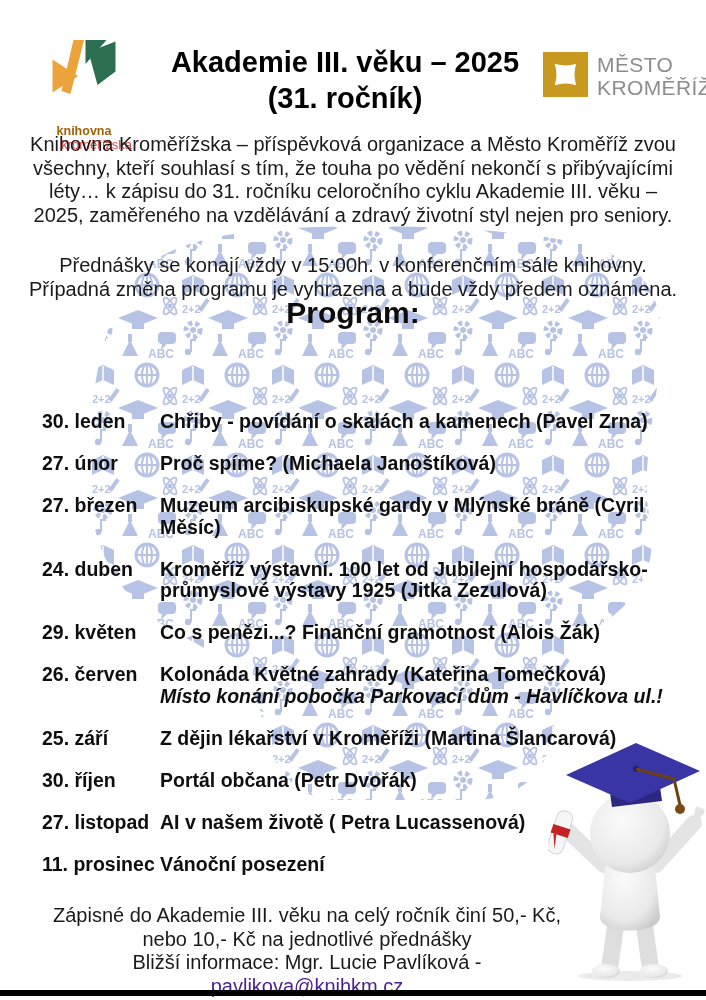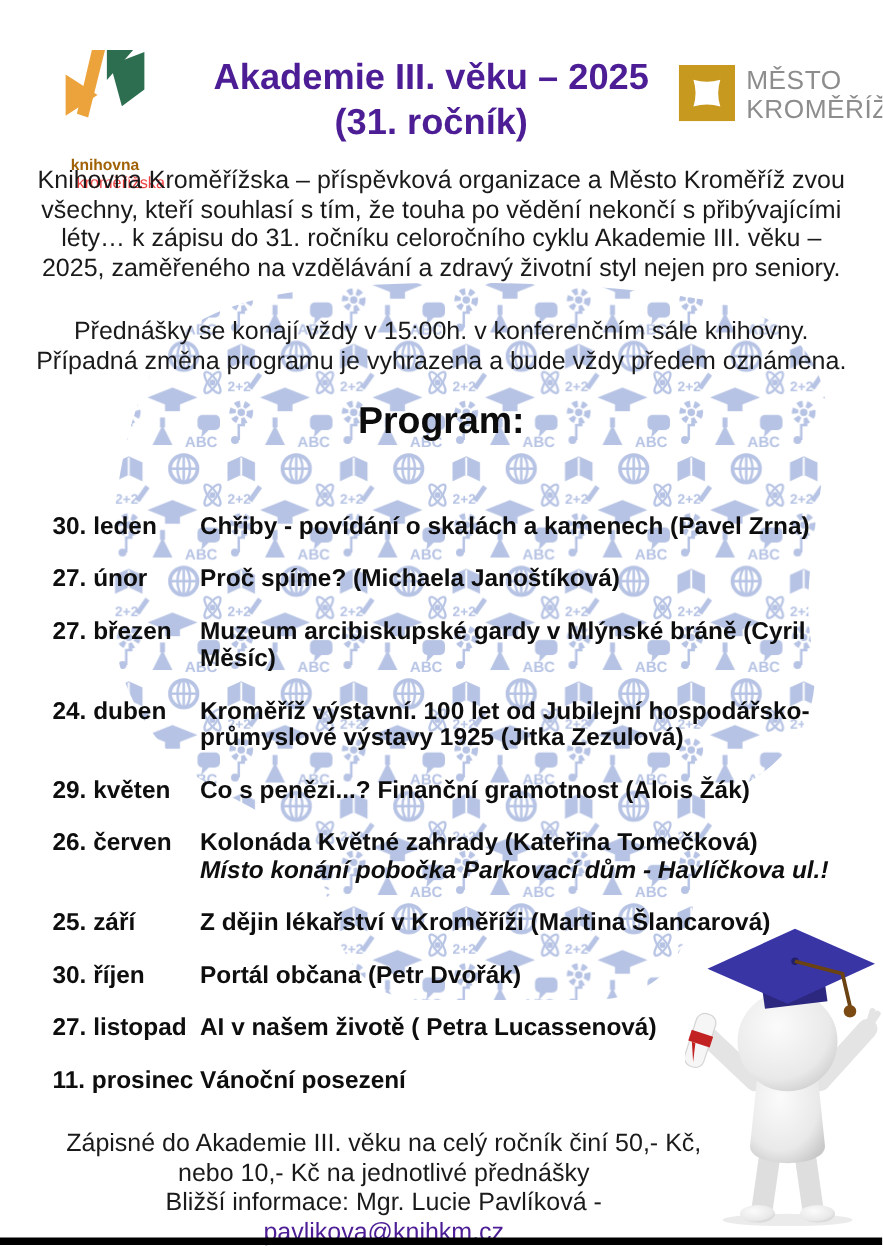--- a/index.html
+++ b/index.html
@@ -6,31 +6,31 @@
   .page{position:relative;width:706px;height:1000px;background:#fff;overflow:hidden;
         font-family:"Liberation Sans",sans-serif;color:#111;}
   .watermark{position:absolute;left:0;top:0;z-index:0;}
   .layer{position:absolute;z-index:1;}
 
   
   .lib-logo{left:36px;top:36px;width:96px;text-align:center;}
   .lib-name1{font-weight:bold;font-size:12.5px;line-height:13px;color:#a16207;margin-top:23px;}
   .lib-name2{font-size:13px;line-height:14px;color:#ef4444;text-align:right;}
   .title{left:148px;top:44px;width:394px;text-align:center;
-         font-size:29px;font-weight:bold;line-height:36px;color:#4c1d95;}
+         font-size:29px;font-weight:bold;line-height:36px;color:#000000;}
   .city-logo{left:543px;top:52px;display:flex;align-items:flex-start;}
   .city-text{margin-left:9px;margin-top:1px;font-size:21px;line-height:23px;
              color:#8d8d8d;letter-spacing:0.4px;}
 
   
   .intro{left:28px;width:650px;text-align:center;font-size:20px;line-height:23.5px;color:#1a1a1a;}
   .intro1{top:133px;}
   .intro2{top:254px;}
 
-  .prog-head{left:0;top:320px;width:706px;text-align:center;
+  .prog-head{left:0;top:296px;width:706px;text-align:center;
              font-size:30px;font-weight:bold;color:#0c0c0c;}
 
   
   .program{left:42px;top:363px;width:628px;margin-top:48px;}
   .prog-row{display:flex;margin-bottom:20.5px;font-size:19.5px;font-weight:bold;
             line-height:21.5px;color:#0e0e0e;}
   .prog-date{width:118px;flex-shrink:0;}
   .prog-desc{width:505px;}
   .prog-note{font-style:italic;}
 

